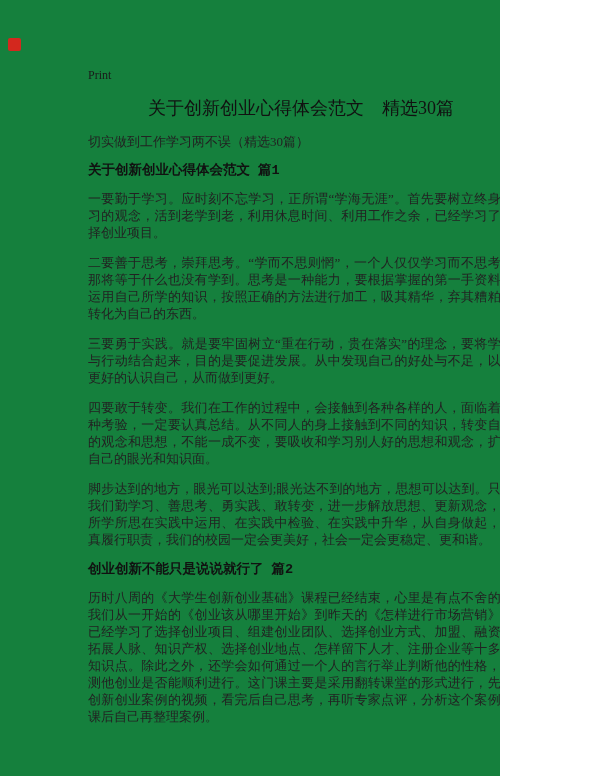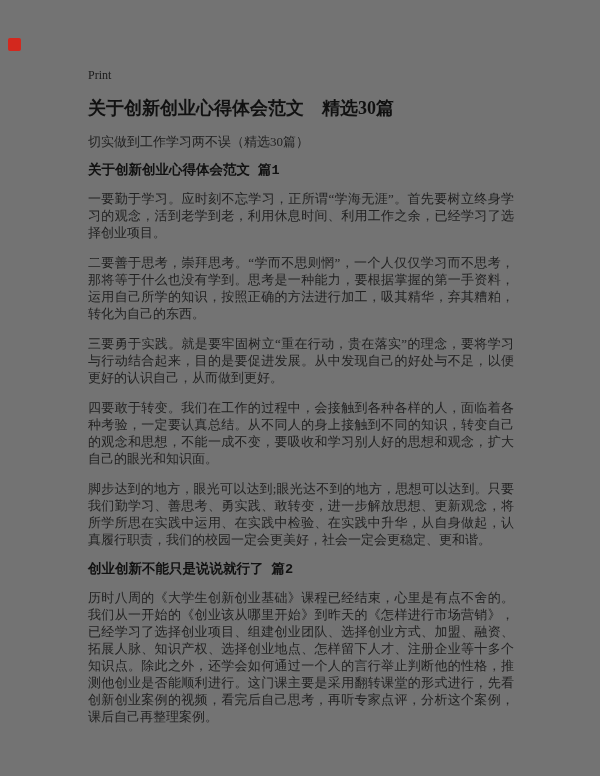--- a/index.html
+++ b/index.html
@@ -2,23 +2,23 @@
 <html><head>
 <meta charset="utf-8">
 <style>
   html, body {
     margin: 0;
     padding: 0;
     background: #ffffff;
   }
   .page {
     position: relative;
-    width: 600px;
+    width: 500px;
     height: 776px;
-    background: #737373;
+    background: #15803d;
     overflow: hidden;
     font-family: "Liberation Serif", "DejaVu Serif", serif;
     color: #212121;
   }
   .logo-icon {
     position: absolute;
     left: 8px;
     top: 38px;
     width: 13px;
     height: 13px;
@@ -37,22 +37,22 @@
   .content {
     position: absolute;
     left: 88px;
     top: 96px;
     width: 426px;
   }
   .doc-title {
     margin: 0 0 13px 0;
     font-size: 18px;
     line-height: 24px;
-    font-weight: bold;
-    text-align: left;
+    font-weight: normal;
+    text-align: center;
     color: #111111;
   }
   .doc-subtitle {
     margin: 0 0 12px 0;
     font-size: 13px;
     line-height: 17px;
     color: #222222;
   }
   .section-heading {
     margin: 0 0 11px 0;

